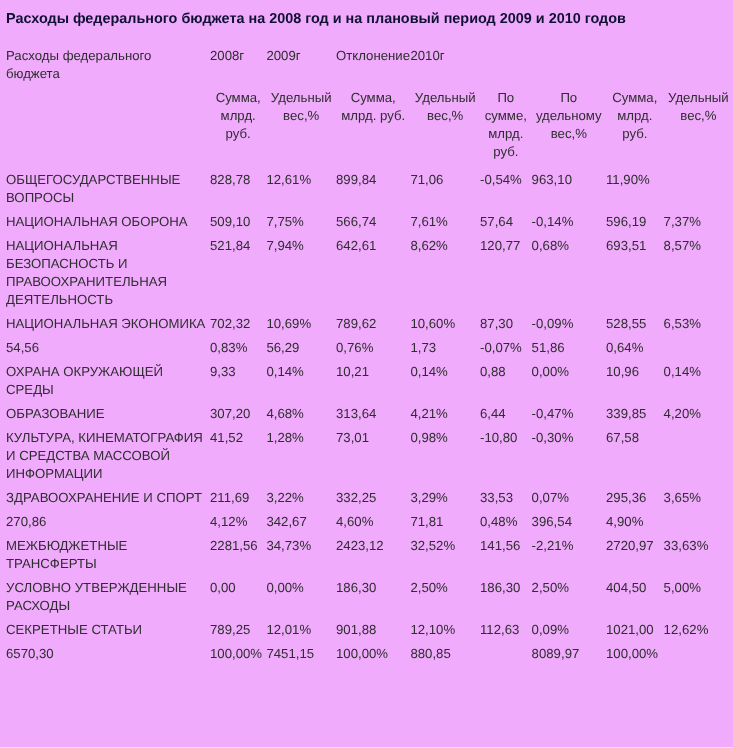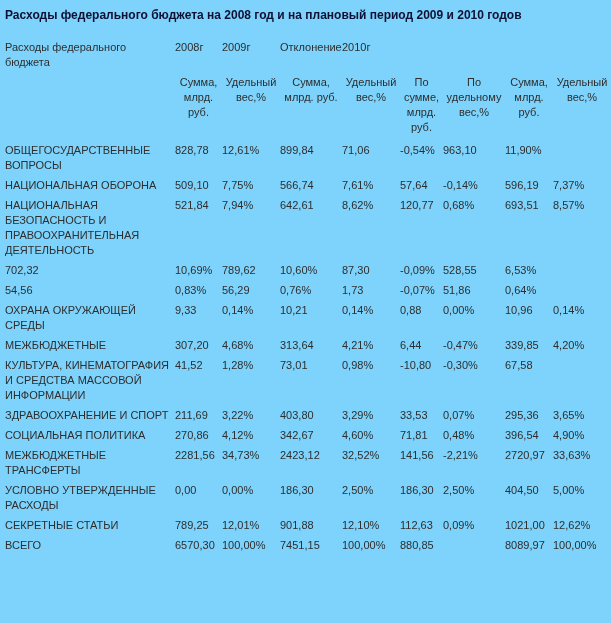--- a/index.html
+++ b/index.html
@@ -6,21 +6,21 @@
     margin: 0;
     padding: 0;
     background: #ffffff;
   }
   .page {
     position: relative;
     width: 611px;
     height: 623px;
     box-sizing: border-box;
     padding: 8px 0 0 5px;
-    background: #7dd3fc;
+    background: #f0abfc;
     font-family: "Liberation Sans", sans-serif;
     overflow: hidden;
   }
   .title {
     margin: 0 0 17px 0;
     font-size: 12px;
     font-weight: bold;
     line-height: 15px;
     color: #101033;
   }
@@ -109,20 +109,21 @@
           <div class="cell num">521,84</div>
           <div class="cell num">7,94%</div>
           <div class="cell num">642,61</div>
           <div class="cell num">8,62%</div>
           <div class="cell num">120,77</div>
           <div class="cell num">0,68%</div>
           <div class="cell num">693,51</div>
           <div class="cell num">8,57%</div>
         </div>
         <div class="trow">
+          <div class="cell">НАЦИОНАЛЬНАЯ ЭКОНОМИКА</div>
           <div class="cell num">702,32</div>
           <div class="cell num">10,69%</div>
           <div class="cell num">789,62</div>
           <div class="cell num">10,60%</div>
           <div class="cell num">87,30</div>
           <div class="cell num">-0,09%</div>
           <div class="cell num">528,55</div>
           <div class="cell num">6,53%</div>
         </div>
         <div class="trow">
@@ -140,21 +141,21 @@
           <div class="cell num">9,33</div>
           <div class="cell num">0,14%</div>
           <div class="cell num">10,21</div>
           <div class="cell num">0,14%</div>
           <div class="cell num">0,88</div>
           <div class="cell num">0,00%</div>
           <div class="cell num">10,96</div>
           <div class="cell num">0,14%</div>
         </div>
         <div class="trow">
-          <div class="cell">МЕЖБЮДЖЕТНЫЕ</div>
+          <div class="cell">ОБРАЗОВАНИЕ</div>
           <div class="cell num">307,20</div>
           <div class="cell num">4,68%</div>
           <div class="cell num">313,64</div>
           <div class="cell num">4,21%</div>
           <div class="cell num">6,44</div>
           <div class="cell num">-0,47%</div>
           <div class="cell num">339,85</div>
           <div class="cell num">4,20%</div>
         </div>
         <div class="trow">
@@ -164,29 +165,28 @@
           <div class="cell num">73,01</div>
           <div class="cell num">0,98%</div>
           <div class="cell num">-10,80</div>
           <div class="cell num">-0,30%</div>
           <div class="cell num">67,58</div>
         </div>
         <div class="trow">
           <div class="cell">ЗДРАВООХРАНЕНИЕ И СПОРТ</div>
           <div class="cell num">211,69</div>
           <div class="cell num">3,22%</div>
-          <div class="cell num">403,80</div>
+          <div class="cell num">332,25</div>
           <div class="cell num">3,29%</div>
           <div class="cell num">33,53</div>
           <div class="cell num">0,07%</div>
           <div class="cell num">295,36</div>
           <div class="cell num">3,65%</div>
         </div>
         <div class="trow">
-          <div class="cell">СОЦИАЛЬНАЯ ПОЛИТИКА</div>
           <div class="cell num">270,86</div>
           <div class="cell num">4,12%</div>
           <div class="cell num">342,67</div>
           <div class="cell num">4,60%</div>
           <div class="cell num">71,81</div>
           <div class="cell num">0,48%</div>
           <div class="cell num">396,54</div>
           <div class="cell num">4,90%</div>
         </div>
         <div class="trow">
@@ -216,21 +216,20 @@
           <div class="cell num">789,25</div>
           <div class="cell num">12,01%</div>
           <div class="cell num">901,88</div>
           <div class="cell num">12,10%</div>
           <div class="cell num">112,63</div>
           <div class="cell num">0,09%</div>
           <div class="cell num">1021,00</div>
           <div class="cell num">12,62%</div>
         </div>
         <div class="trow">
-          <div class="cell">ВСЕГО</div>
           <div class="cell num">6570,30</div>
           <div class="cell num">100,00%</div>
           <div class="cell num">7451,15</div>
           <div class="cell num">100,00%</div>
           <div class="cell num">880,85</div>
           <div class="cell num"></div>
           <div class="cell num">8089,97</div>
           <div class="cell num">100,00%</div>
         </div>
       </div>

